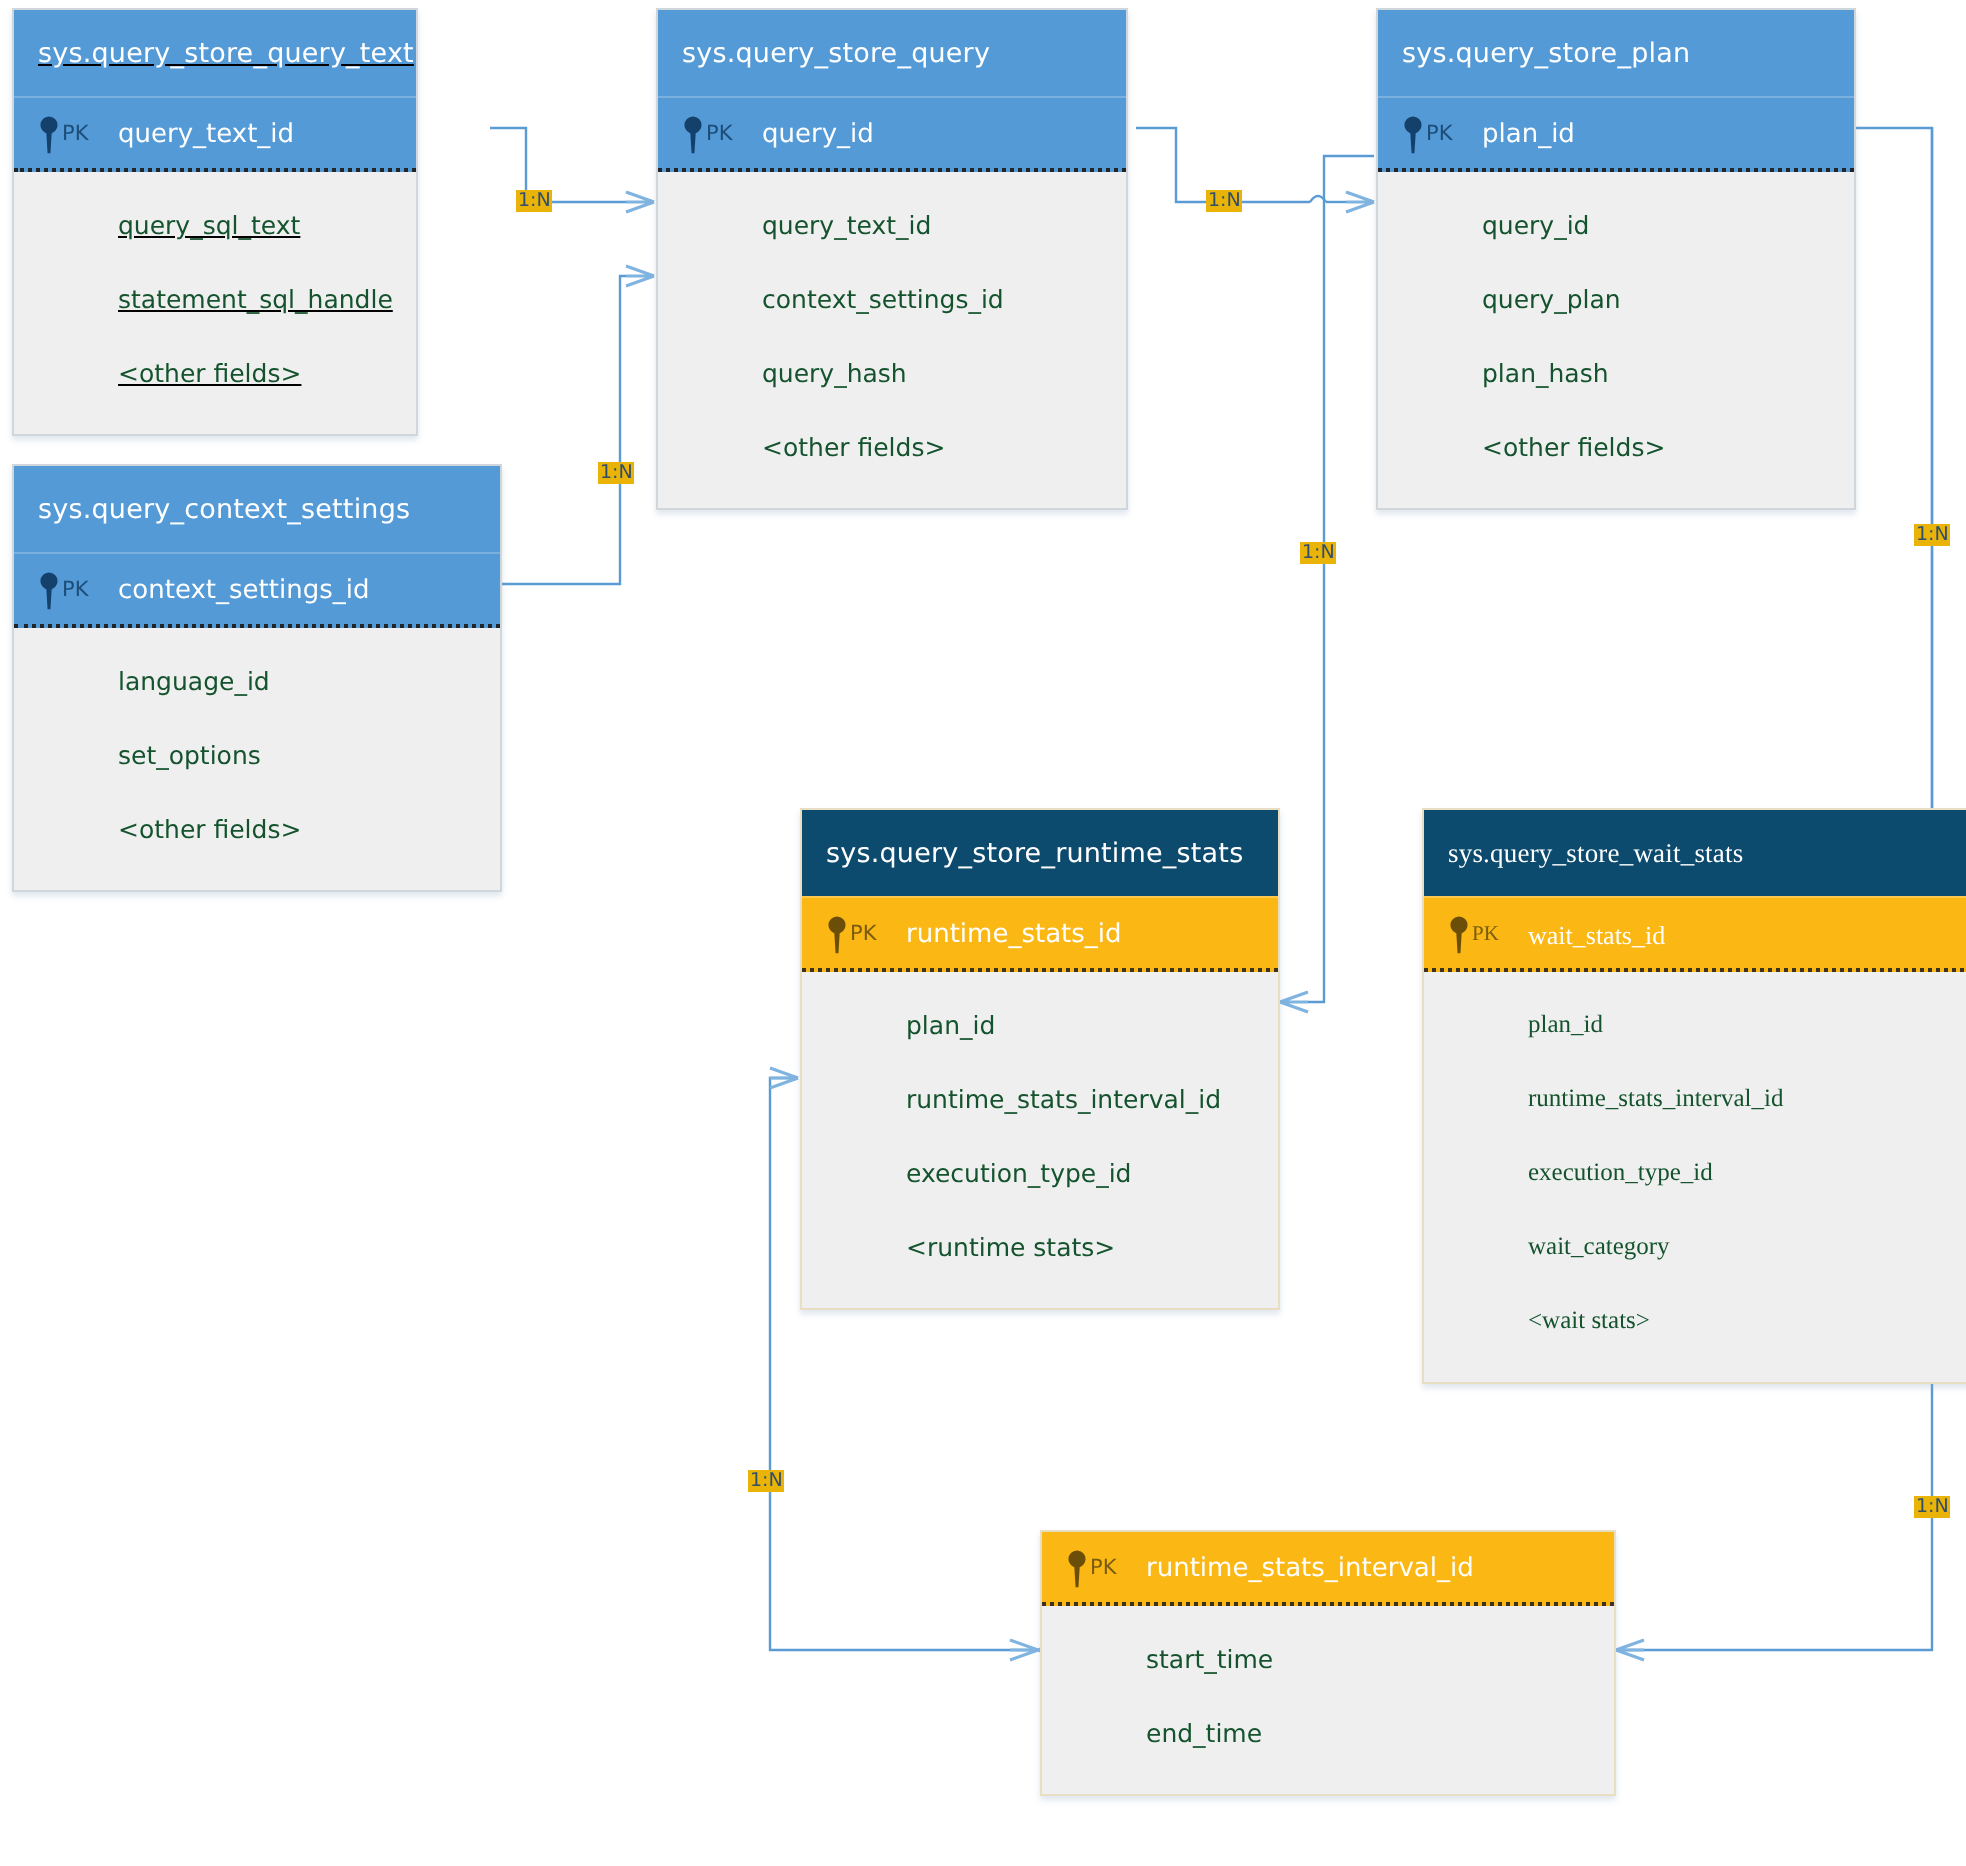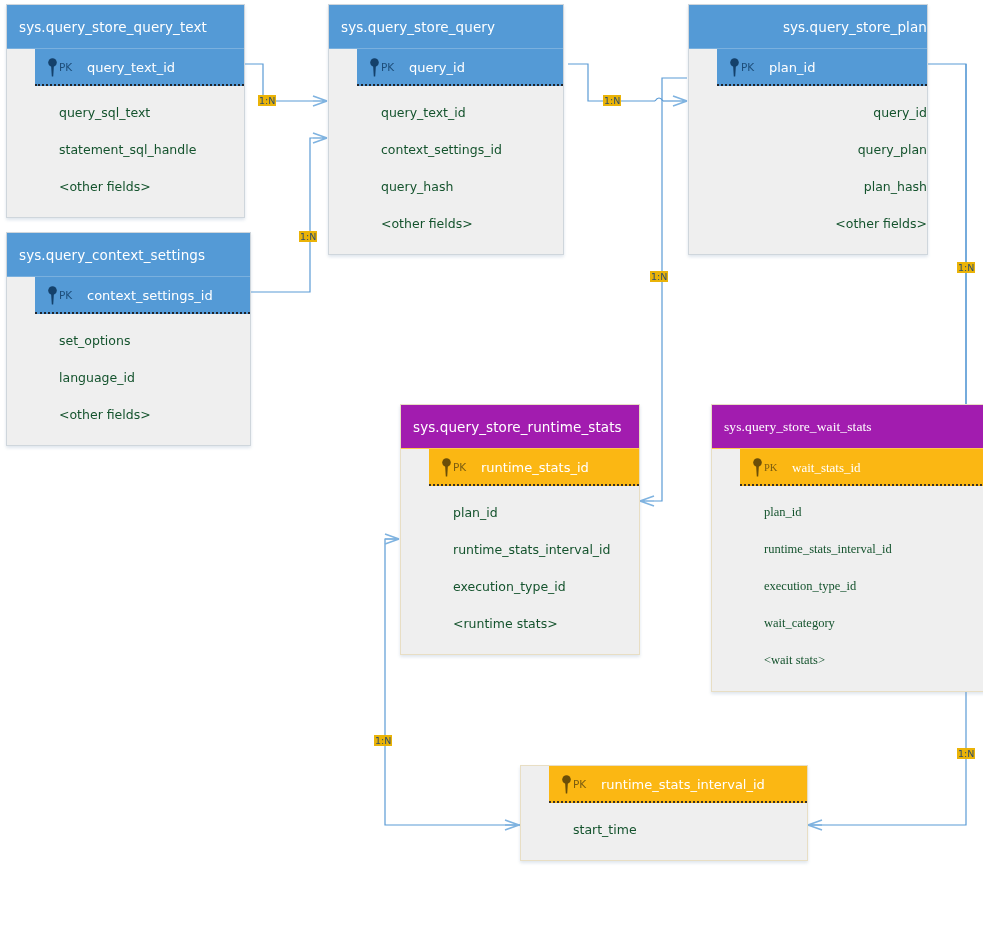--- a/index.html
+++ b/index.html
@@ -44,30 +44,29 @@
     box-sizing: border-box;
     height: 44px;
     line-height: 44px;
     padding: 0 0 0 12px;
     font-size: 13.5px;
     color: #ffffff;
     white-space: nowrap;
     letter-spacing: 0.1px;
   }
   .blue  .ent-title { background: #549ad6; border-bottom: 1px solid #7ab0de; }
-  .amber .ent-title { background: #a21caf; border-bottom: 1px solid #fdc84c; }
+  .amber .ent-title { background: #0c4a6e; border-bottom: 1px solid #fdc84c; }
 
   .ent-pk {
     position: relative;
     box-sizing: border-box;
     height: 37px;
     line-height: 37px;
     white-space: nowrap;
     font-size: 13px;
-    margin-left: 28px;
   }
   .blue  .ent-pk { background: #549ad6; border-bottom: 2px dotted #20242b; color: #ffffff; }
   .amber .ent-pk { background: #fbb713; border-bottom: 2px dotted #3b3222; color: #ffffff; }
 
   .key-icon {
     position: absolute;
     left: 13px;
     top: 9px;
     width: 9px;
     height: 19px;
@@ -184,21 +183,21 @@
   </svg>
 
   <div class="card" style="left:258px; top:95px;">1:N</div>
   <div class="card" style="left:299px; top:231px;">1:N</div>
   <div class="card" style="left:603px; top:95px;">1:N</div>
   <div class="card" style="left:650px; top:271px;">1:N</div>
   <div class="card" style="left:957px; top:262px;">1:N</div>
   <div class="card" style="left:374px; top:735px;">1:N</div>
   <div class="card" style="left:957px; top:748px;">1:N</div>
 
-  <div class="entity blue" style="left:6px; top:4px; width:239px;">
+  <div class="entity blue" style="left:6px; top:4px; width:203px;text-decoration:underline;">
     <div class="ent-title">sys.query_store_query_text</div>
     <div class="ent-pk">
       <svg class="key-icon" viewBox="0 0 9 19">
         <circle cx="4.5" cy="4.5" r="4.3" fill="#14416b"></circle>
         <path d="M3.1,7.5 L5.9,7.5 L5.2,18.6 L3.8,18.6 Z" fill="#14416b"></path>
       </svg>
       <span class="pk-tag">PK</span>
       <span class="pk-name">query_text_id</span>
     </div>
     <div class="ent-fields">
@@ -212,22 +211,22 @@
     <div class="ent-title">sys.query_context_settings</div>
     <div class="ent-pk">
       <svg class="key-icon" viewBox="0 0 9 19">
         <circle cx="4.5" cy="4.5" r="4.3" fill="#14416b"></circle>
         <path d="M3.1,7.5 L5.9,7.5 L5.2,18.6 L3.8,18.6 Z" fill="#14416b"></path>
       </svg>
       <span class="pk-tag">PK</span>
       <span class="pk-name">context_settings_id</span>
     </div>
     <div class="ent-fields">
+      <div class="field">language_id</div>
       <div class="field">set_options</div>
-      <div class="field">language_id</div>
       <div class="field">&lt;other fields&gt;</div>
     </div>
   </div>
 
   <div class="entity blue" style="left:328px; top:4px; width:236px;">
     <div class="ent-title">sys.query_store_query</div>
     <div class="ent-pk">
       <svg class="key-icon" viewBox="0 0 9 19">
         <circle cx="4.5" cy="4.5" r="4.3" fill="#14416b"></circle>
         <path d="M3.1,7.5 L5.9,7.5 L5.2,18.6 L3.8,18.6 Z" fill="#14416b"></path>
@@ -236,21 +235,21 @@
       <span class="pk-name">query_id</span>
     </div>
     <div class="ent-fields">
       <div class="field">query_text_id</div>
       <div class="field">context_settings_id</div>
       <div class="field">query_hash</div>
       <div class="field">&lt;other fields&gt;</div>
     </div>
   </div>
 
-  <div class="entity blue" style="left:688px; top:4px; width:240px;text-align:right;">
+  <div class="entity blue" style="left:688px; top:4px; width:240px;">
     <div class="ent-title">sys.query_store_plan</div>
     <div class="ent-pk">
       <svg class="key-icon" viewBox="0 0 9 19">
         <circle cx="4.5" cy="4.5" r="4.3" fill="#14416b"></circle>
         <path d="M3.1,7.5 L5.9,7.5 L5.2,18.6 L3.8,18.6 Z" fill="#14416b"></path>
       </svg>
       <span class="pk-tag">PK</span>
       <span class="pk-name">plan_id</span>
     </div>
     <div class="ent-fields">
@@ -302,16 +301,17 @@
     <div class="ent-pk">
       <svg class="key-icon" viewBox="0 0 9 19">
         <circle cx="4.5" cy="4.5" r="4.3" fill="#6b4e08"></circle>
         <path d="M3.1,7.5 L5.9,7.5 L5.2,18.6 L3.8,18.6 Z" fill="#6b4e08"></path>
       </svg>
       <span class="pk-tag">PK</span>
       <span class="pk-name">runtime_stats_interval_id</span>
     </div>
     <div class="ent-fields">
       <div class="field">start_time</div>
+      <div class="field">end_time</div>
     </div>
   </div>
 
 </div>
 
 </body></html>

